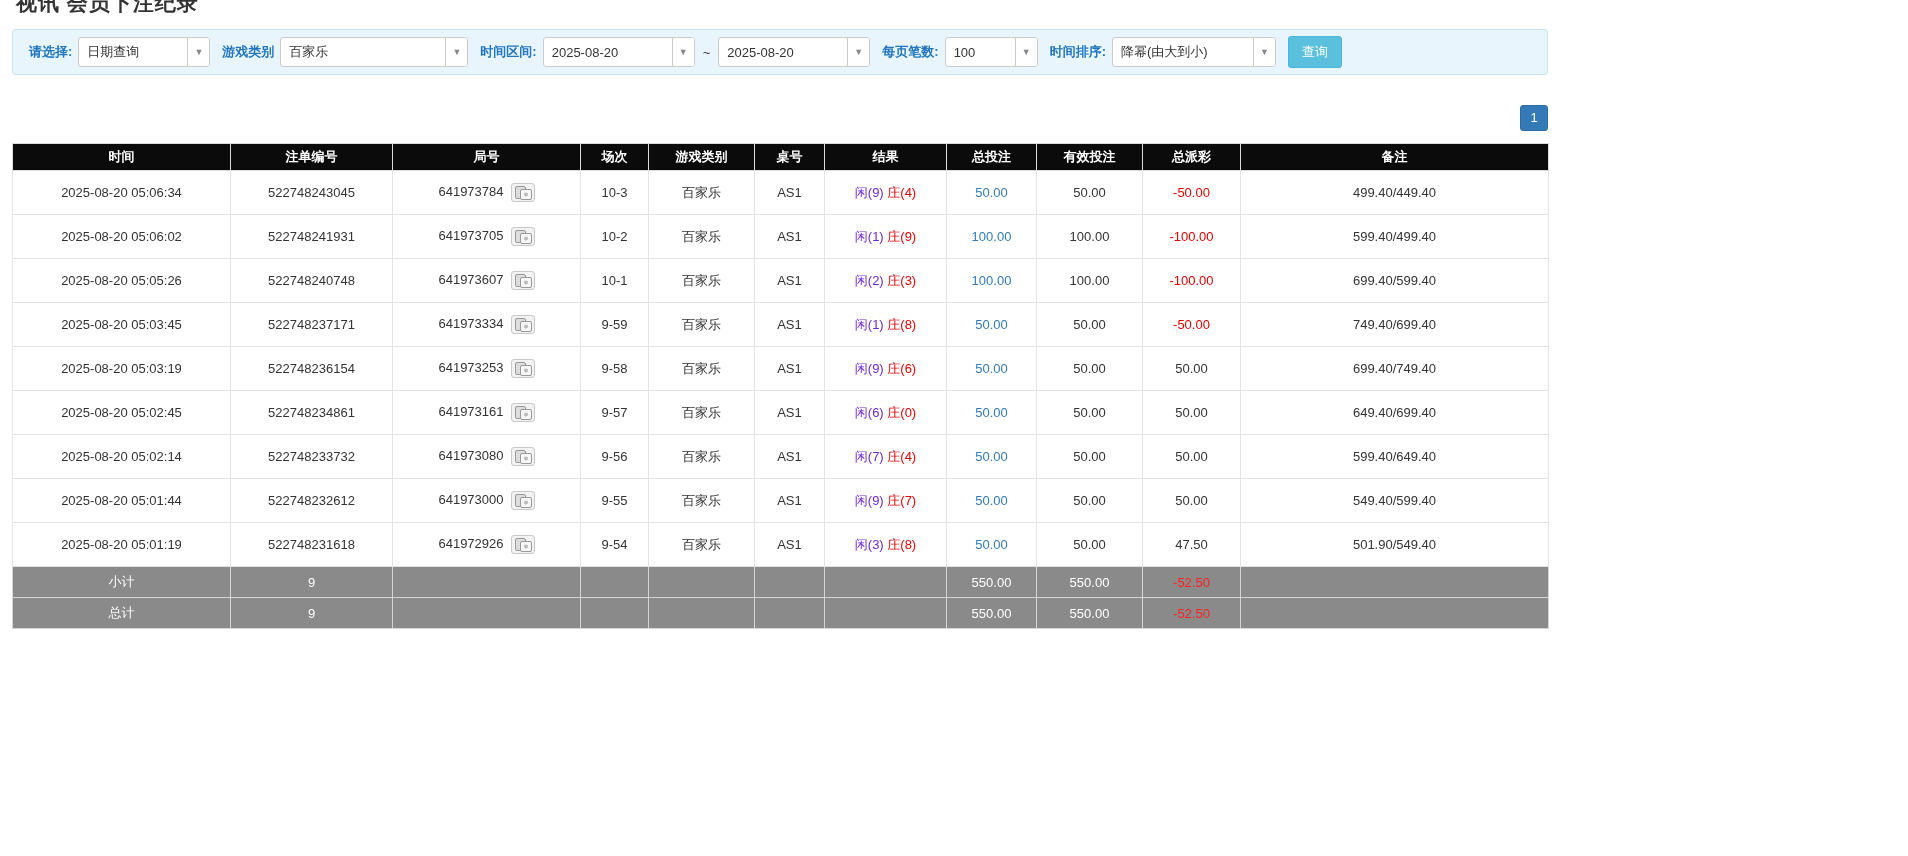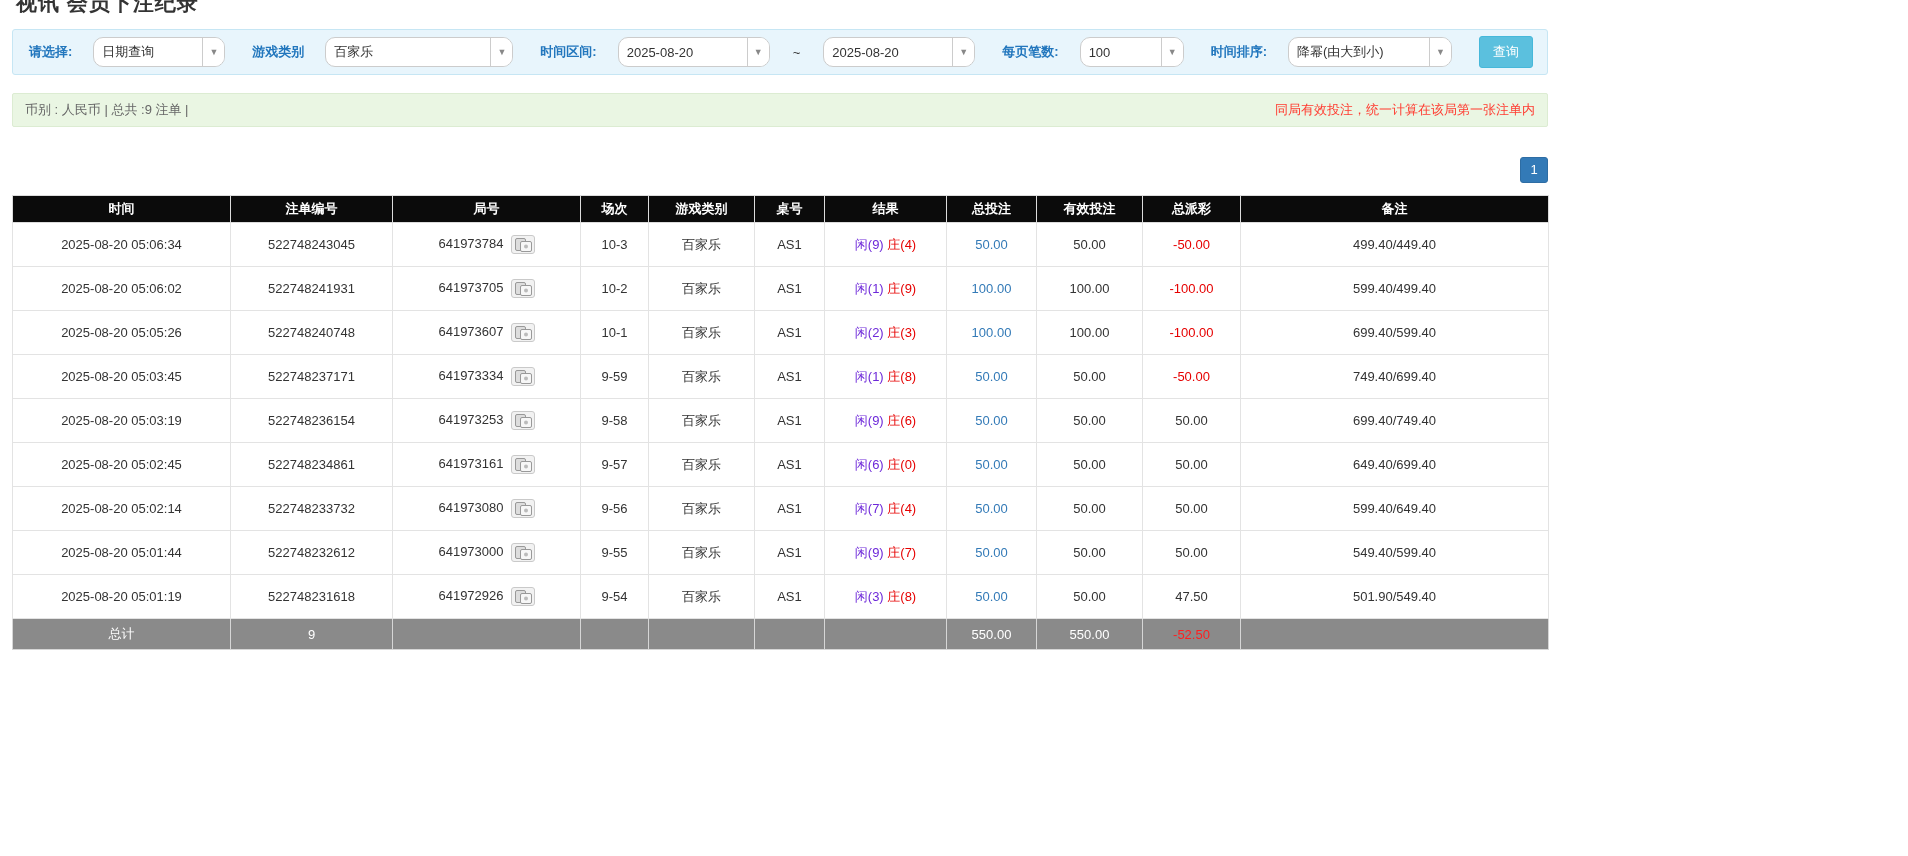--- a/index.html
+++ b/index.html
@@ -23,28 +23,28 @@
 
   
   .filter-bar {
     background: #e8f5fc;
     border: 1px solid #c6e6f4;
     border-radius: 3px;
     height: 46px;
     display: flex;
     align-items: center;
     padding: 0 10px;
-    gap: 21px;
+    gap: 6px;
     white-space: nowrap;
   }
   .flabel { color: #2176bd; font-weight: bold; font-size: 13px; margin-left: 6px; }
   .combo {
     background: #fff;
     border: 1px solid #ccc;
-    border-radius: 10px;
+    border-radius: 3px;
     height: 30px;
     display: inline-flex;
     align-items: center;
     justify-content: space-between;
     font-size: 13px;
     color: #333;
     cursor: pointer;
     overflow: hidden;
   }
   .combo .combo-val { padding: 0 8px; }
@@ -179,42 +179,38 @@
     </span>
     <span class="tilde">~</span>
     <span class="combo" style="width:152px">
       <span class="combo-val">2025-08-20</span>
       <span class="caret-box">
           <span>▼</span>
         </span>
     </span>
 
     <span class="flabel">每页笔数:</span>
-    <span class="combo" style="width:104px">
+    <span class="combo" style="width:93px">
       <span class="combo-val">100</span>
       <span class="caret-box">
           <span>▼</span>
         </span>
     </span>
 
     <span class="flabel">时间排序:</span>
     <span class="combo" style="width:164px">
       <span class="combo-val">降幂(由大到小)</span>
       <span class="caret-box">
           <span>▼</span>
         </span>
     </span>
 
     <button class="search-btn">查询</button>
   </div>
 
-  <div class="summary-bar">
-    <span class="summary-left">币别 : 人民币 | 总共 :9 注单 |</span>
-    <span class="summary-right">同局有效投注，统一计算在该局第一张注单内</span>
-  </div>
 
   <div class="pagination">
     <span class="page-btn">1</span>
   </div>
 
   <table>
     <colgroup>
       <col style="width:218px">
         <col style="width:162px">
         <col style="width:188px">
@@ -445,28 +441,41 @@
       <span class="b">庄(8)</span>
     </td>
     <td class="bet-total">50.00</td>
     <td>50.00</td>
     <td class="neg-check">47.50</td>
     <td>501.90/549.40</td>
   </tr>
 </tbody>
     <tfoot>
       <tr class="footer-row">
-        <td>总计</td>
+        <td>小计</td>
         <td>9</td>
         <td></td>
         <td></td>
         <td></td>
         <td></td>
         <td></td>
         <td>550.00</td>
         <td>550.00</td>
         <td class="neg-check neg">-52.50</td>
         <td></td>
       </tr>
+      <tr class="footer-row">
+        <td>总计</td>
+        <td>9</td>
+        <td></td>
+        <td></td>
+        <td></td>
+        <td></td>
+        <td></td>
+        <td>550.00</td>
+        <td>550.00</td>
+        <td class="neg-check neg">-52.50</td>
+        <td></td>
+      </tr>
     </tfoot>
   </table>
 
 </div>
 
 </body></html>

